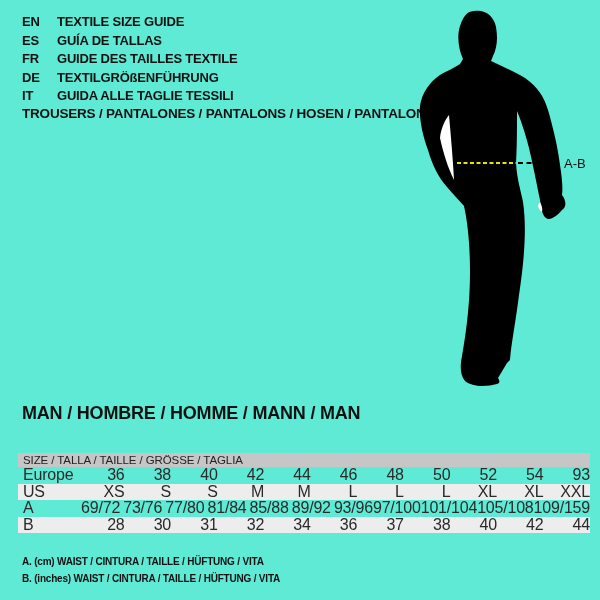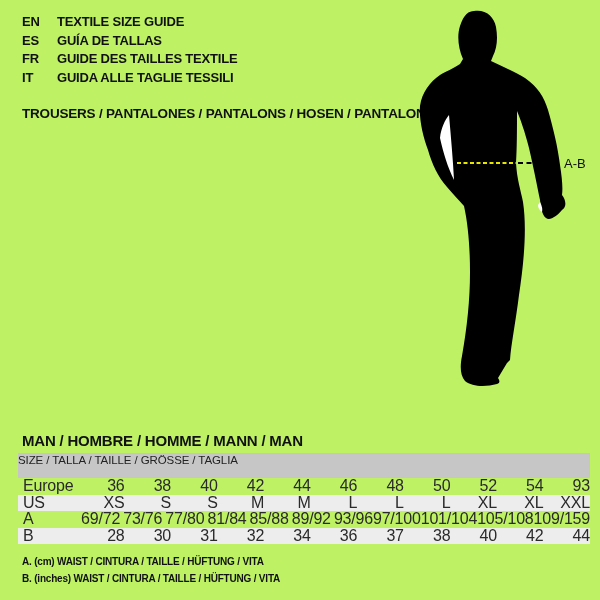--- a/index.html
+++ b/index.html
@@ -1,55 +1,56 @@
 <!DOCTYPE html>
 <html><head>
 <meta charset="utf-8">
 <style>
   html,body{margin:0;padding:0;background:#fff;}
   .page{
-    position:relative;width:600px;height:600px;background:#bef264;overflow:hidden;
+    position:relative;width:600px;height:600px;background:#5eead4;overflow:hidden;
     font-family:"Liberation Sans",sans-serif;color:#111;
   }
   
   .lang-block{position:absolute;left:22px;top:13px;}
   .lang-row{height:18.6px;line-height:18.6px;font-size:13px;font-weight:bold;letter-spacing:-0.2px;white-space:nowrap;}
   .lang-code{display:inline-block;width:35px;}
   
   .category{position:absolute;left:22px;top:106px;font-size:13.5px;font-weight:bold;letter-spacing:-0.2px;white-space:nowrap;}
   
   .figure-wrap{position:absolute;left:390px;top:0;width:210px;height:420px;}
   .figure-wrap svg{display:block;width:210px;height:420px;}
   
-  .section-heading{position:absolute;left:22px;top:403px;font-size:15px;font-weight:bold;letter-spacing:-0.2px;white-space:nowrap;margin-top:29px;}
+  .section-heading{position:absolute;left:22px;top:403px;font-size:18px;font-weight:bold;letter-spacing:-0.2px;white-space:nowrap;}
   
   .size-table{position:absolute;left:18px;top:453px;width:572px;}
   .size-table-header{
-    height:25px;line-height:14px;font-size:11.5px;color:#222;
-    box-sizing:border-box;letter-spacing:-0.1px;
+    height:14px;line-height:14px;font-size:11.5px;color:#222;
+    padding-left:5px;box-sizing:border-box;letter-spacing:-0.1px;
   }
   .trow{
     display:grid;grid-template-columns:60px repeat(11,1fr);
     height:16.5px;line-height:16.5px;font-size:16px;color:#2a2a2a;letter-spacing:-0.2px;
   }
   .tlabel{padding-left:5px;text-align:left;white-space:nowrap;}
   .tcell{text-align:right;white-space:nowrap;}
   
   .footnotes{position:absolute;left:22px;top:553px;}
   .footnote{height:17px;line-height:17px;font-size:10px;font-weight:bold;letter-spacing:-0.2px;white-space:nowrap;}
 </style>
 </head>
 <body>
 
 <div class="page">
 
   <div class="lang-block" id="lang-list">
       <div class="lang-row"><span class="lang-code">EN</span><span class="lang-label">TEXTILE SIZE GUIDE</span></div>
       <div class="lang-row"><span class="lang-code">ES</span><span class="lang-label">GUÍA DE TALLAS</span></div>
       <div class="lang-row"><span class="lang-code">FR</span><span class="lang-label">GUIDE DES TAILLES TEXTILE</span></div>
+      <div class="lang-row"><span class="lang-code">DE</span><span class="lang-label">TEXTILGRÖßENFÜHRUNG</span></div>
       <div class="lang-row"><span class="lang-code">IT</span><span class="lang-label">GUIDA ALLE TAGLIE TESSILI</span></div>
     </div>
 
   <div class="category">TROUSERS / PANTALONES / PANTALONS / HOSEN / PANTALONI</div>
 
   <div class="figure-wrap">
     <svg viewBox="0 0 210 420" xmlns="http://www.w3.org/2000/svg">
 
       <path id="silhouette" fill="#000000" d="M 84 11
            C 95 9 104 16 106 27

